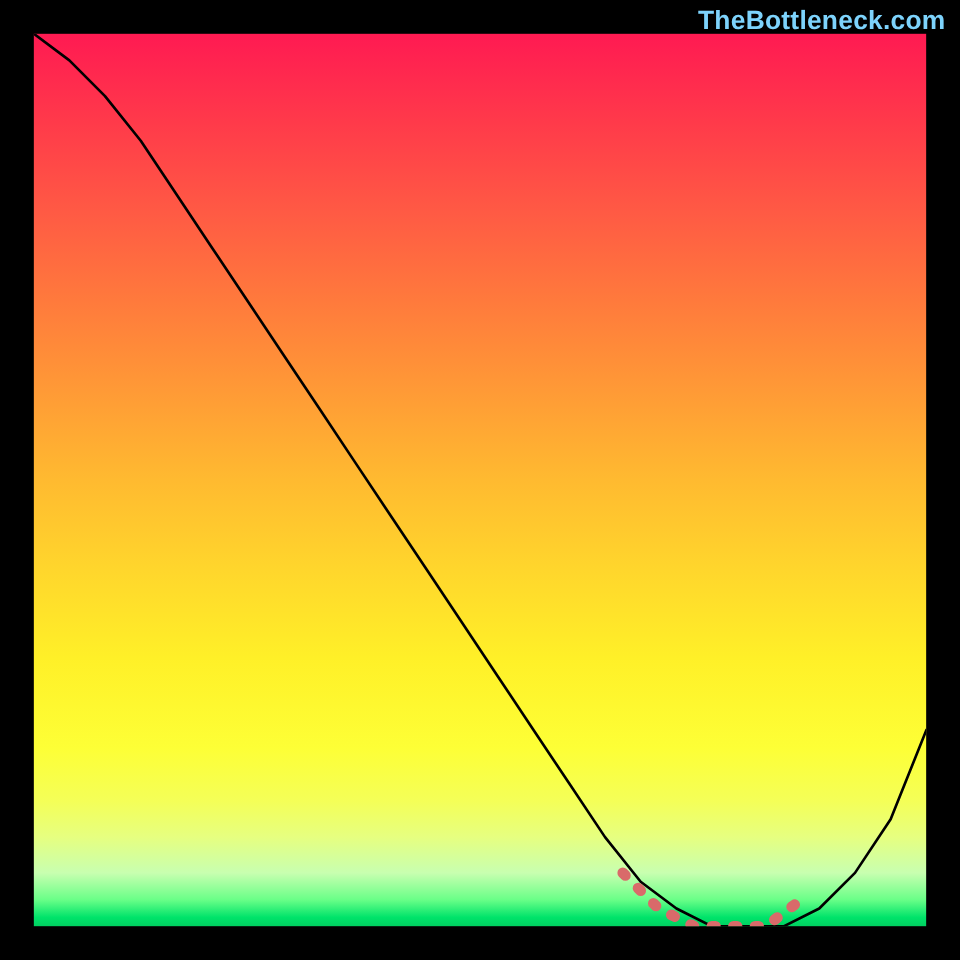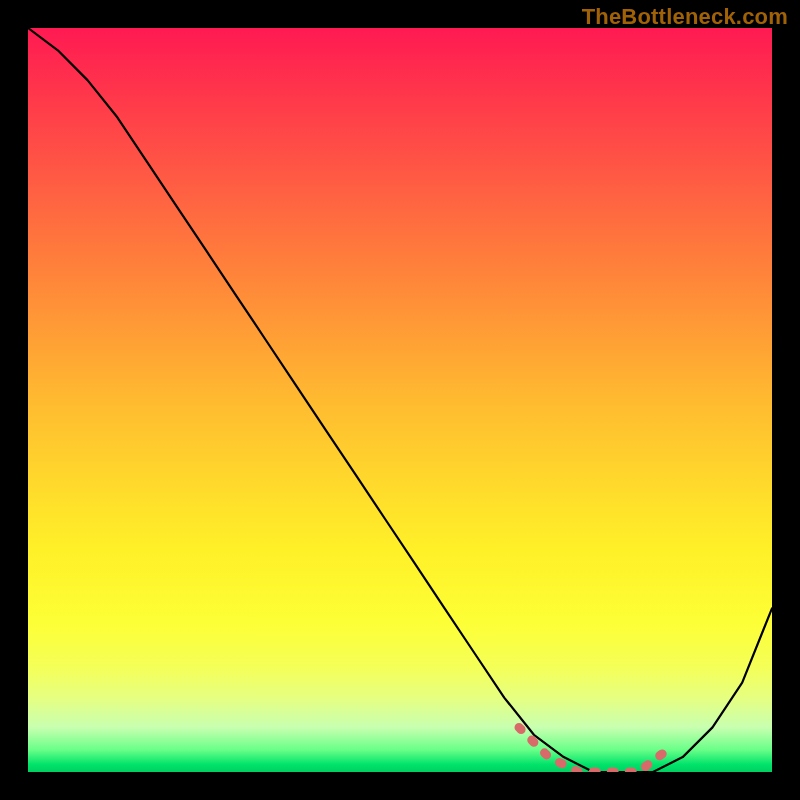--- a/index.html
+++ b/index.html
@@ -43,21 +43,21 @@
       #6aff88 97%,
       #00e36a 99%,
       #00d060 100%
     );
   }
 
   .watermark {
     position: absolute;
     top: 4px;
     right: 12px;
-    color: #a16207;
+    color: #7dd3fc;
     font-size: 22px;
     font-weight: 600;
     letter-spacing: 0.2px;
     z-index: 10;
   }
 
   svg.curve {
     position: absolute;
     left: 0; top: 0;
     width: 100%; height: 100%;

